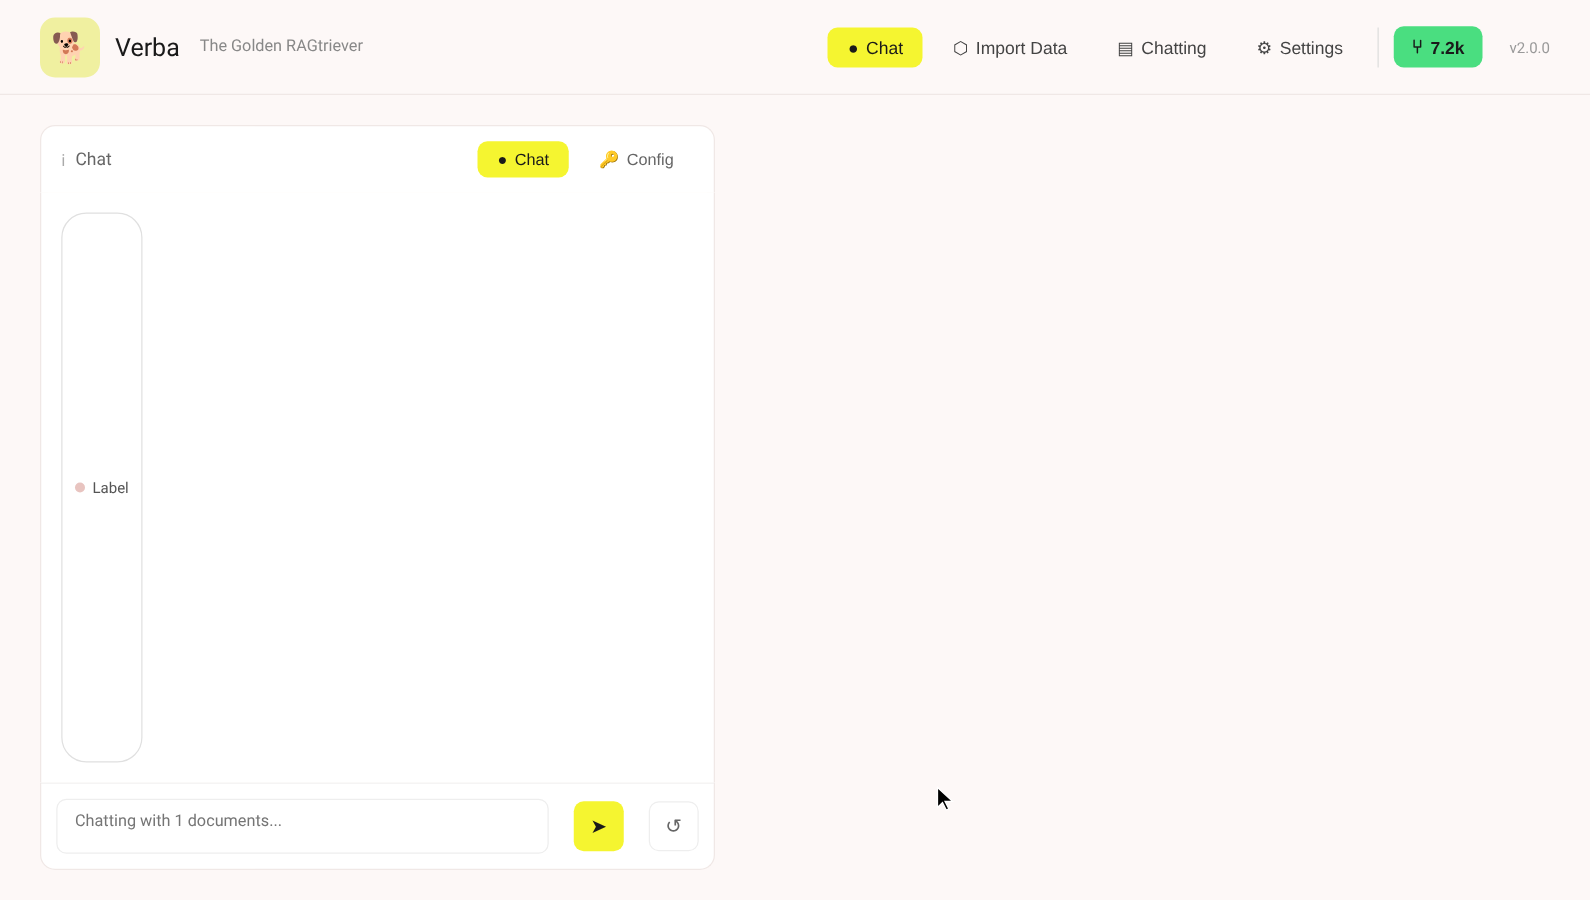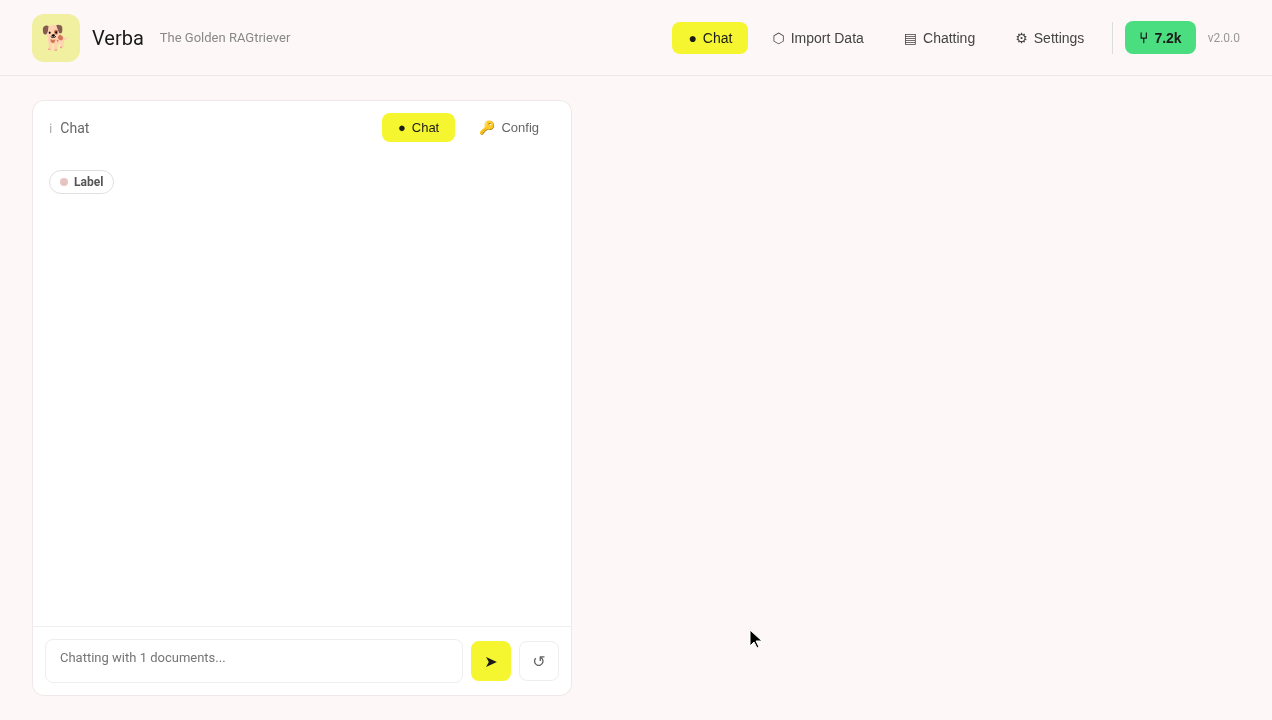--- a/index.html
+++ b/index.html
@@ -103,21 +103,21 @@
       cursor: pointer;
       font-size: 14px;
       font-weight: 600;
       background-color: #4ade80;
       color: #1a1a1a;
     }
 
     .version-label {
       font-size: 12px;
       color: #999;
-      margin-left: 4px;
+      margin-left: 14px;
     }
 
     
     .main {
       display: flex;
       padding: 24px 32px;
       gap: 24px;
       height: calc(720px - 76px);
     }
 
@@ -183,25 +183,24 @@
 
     
     .chat-body {
       flex: 1;
       background-color: #fff;
       border: 1px solid #f0e8e6;
       border-top: none;
       border-bottom: none;
       padding: 16px;
       display: flex;
-      flex-direction: column;
+      flex-direction: row;
       gap: 16px;
       overflow-y: auto;
       min-height: 0;
-      font-weight: bold;
     }
 
     .label-tag {
       display: inline-flex;
       align-items: center;
       gap: 6px;
       padding: 4px 10px;
       border-radius: 20px;
       border: 1px solid #e0e0e0;
       font-size: 12px;
@@ -226,21 +225,21 @@
 
     
     .chat-input-area {
       background-color: #fff;
       border: 1px solid #f0e8e6;
       border-top: 1px solid #eee;
       border-radius: 0 0 12px 12px;
       padding: 12px;
       display: flex;
       align-items: center;
-      gap: 8px;
+      gap: 20px;
     }
 
     .chat-input {
       flex: 1;
       border: 1px solid #eee;
       border-radius: 8px;
       padding: 10px 14px;
       font-size: 13px;
       color: #999;
       outline: none;

